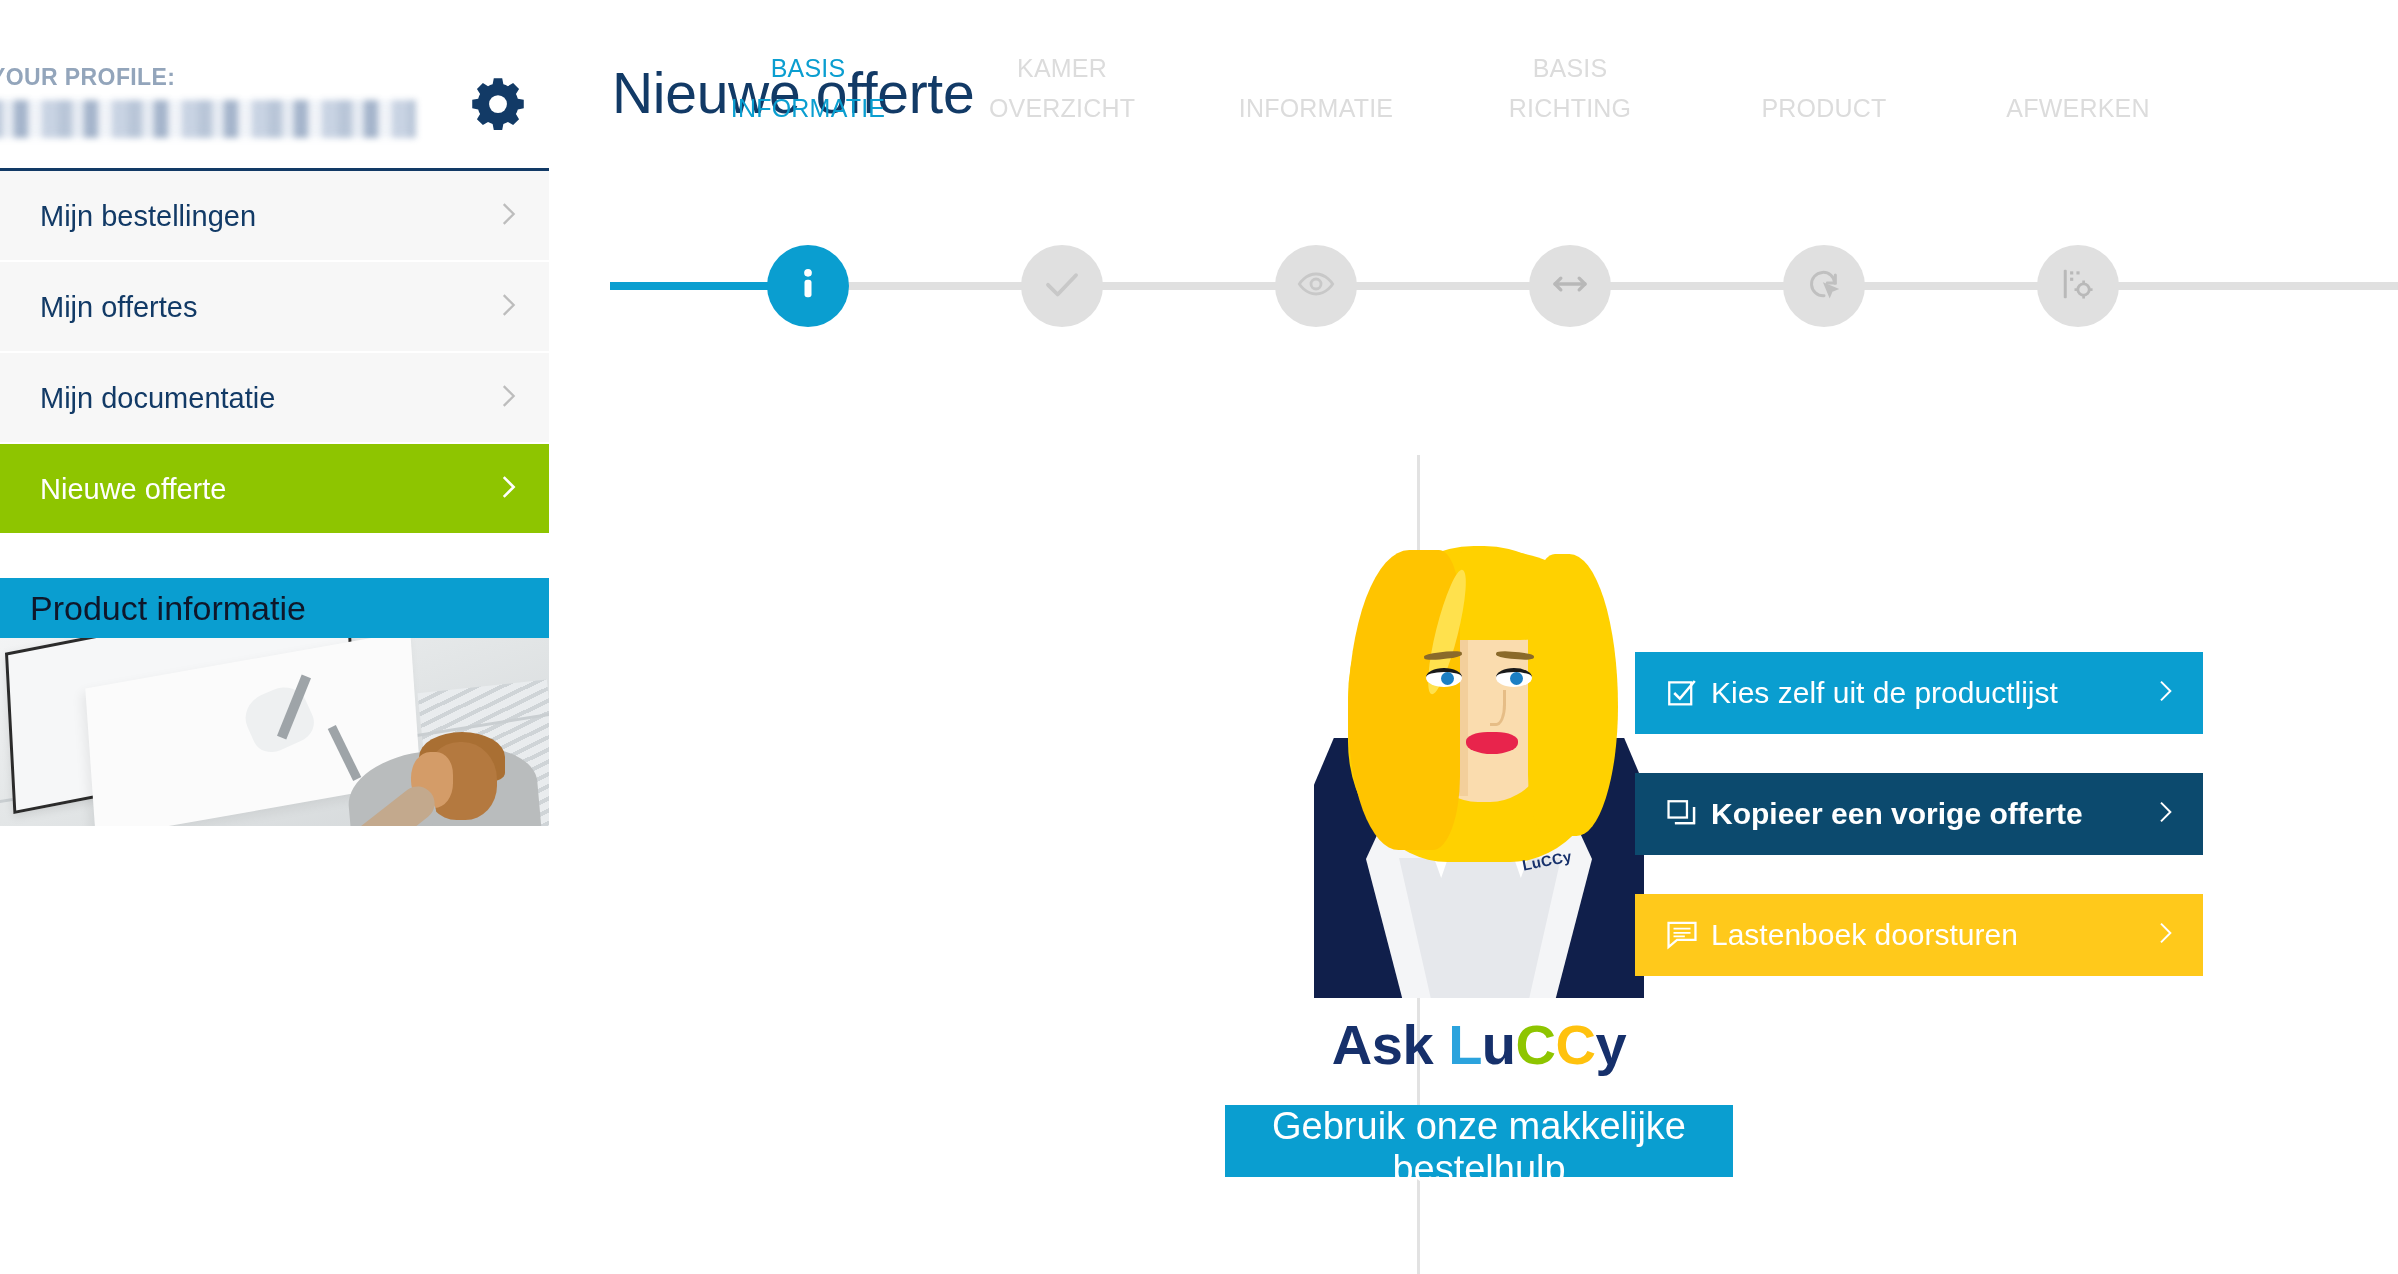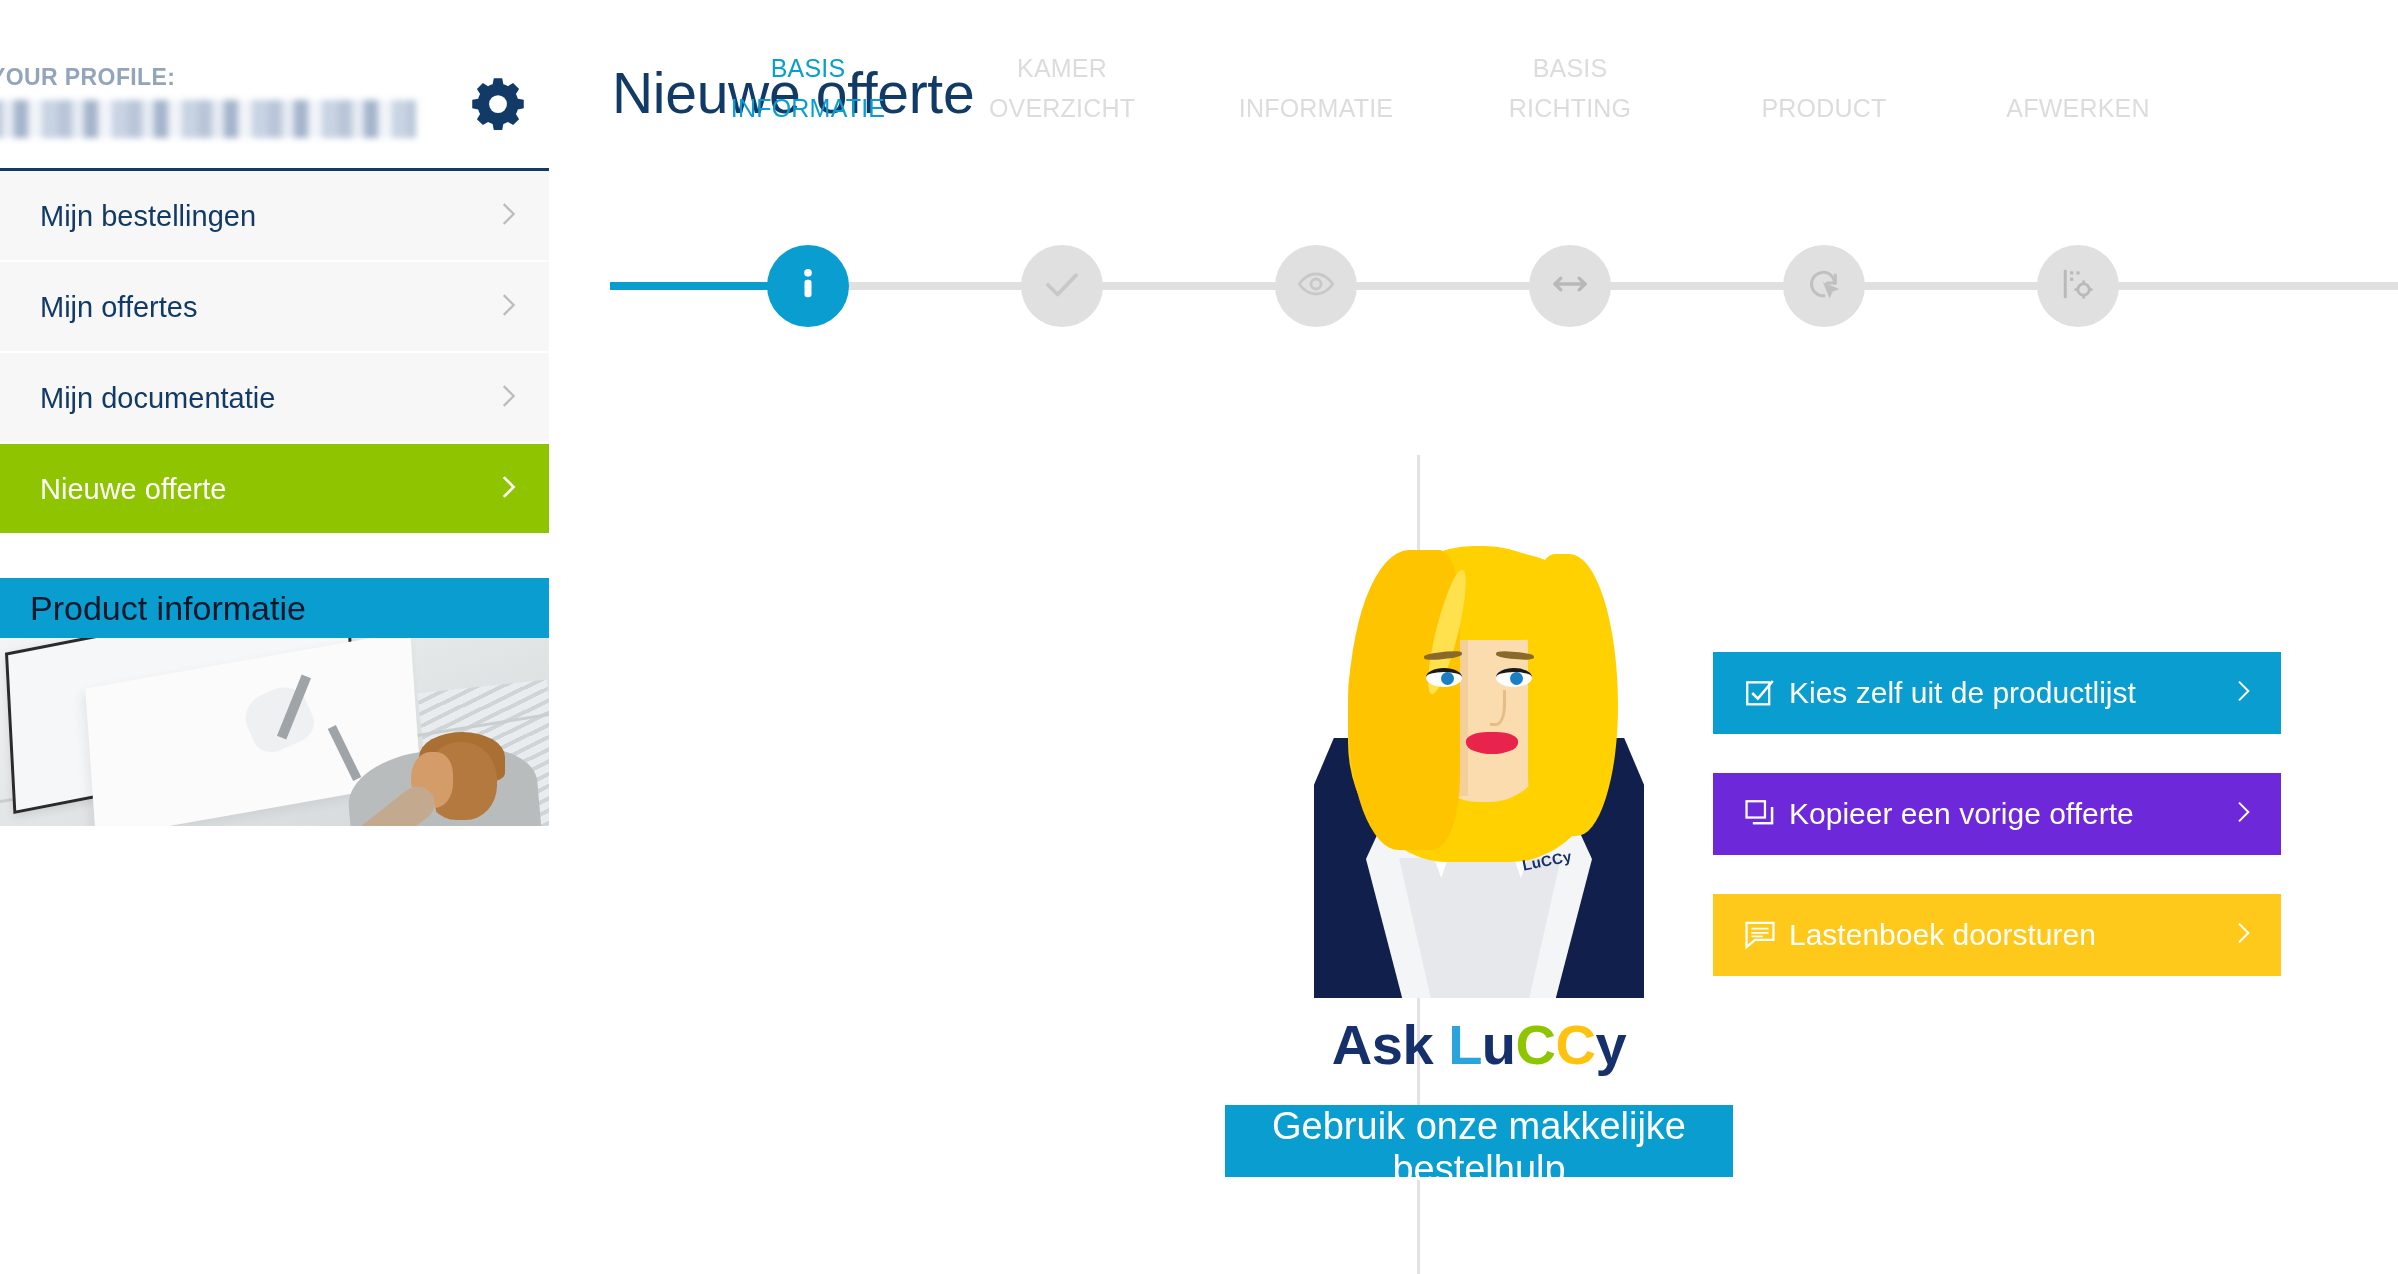--- a/index.html
+++ b/index.html
@@ -513,21 +513,21 @@
     color: #ffffff;
     border: none;
     font-family: "Liberation Sans", sans-serif;
     font-size: 38px;
     cursor: pointer;
   }
 
   
   #actions {
     position: absolute;
-    left: 1164px;
+    left: 1086px;
     top: 652px;
     width: 568px;
   }
   .act {
     position: relative;
     height: 82px;
     margin-bottom: 39px;
     cursor: pointer;
     display: flex;
     align-items: center;
@@ -548,21 +548,21 @@
     color: #ffffff;
     white-space: nowrap;
   }
   .act .act-chev {
     position: absolute;
     right: 22px;
     top: 50%;
     transform: translateY(-50%);
   }
   .act.blue { background: #0a9ed0; }
-  .act.green { background: #6d28d9; }
+  .act.green { background: #0c4a6e; font-weight: bold; }
   .act.yellow { background: #ffc91b; }
 </style>
 </head>
 <body>
 
 <div id="app">
 
   <aside id="sidebar">
 
     <div class="profile-block">

